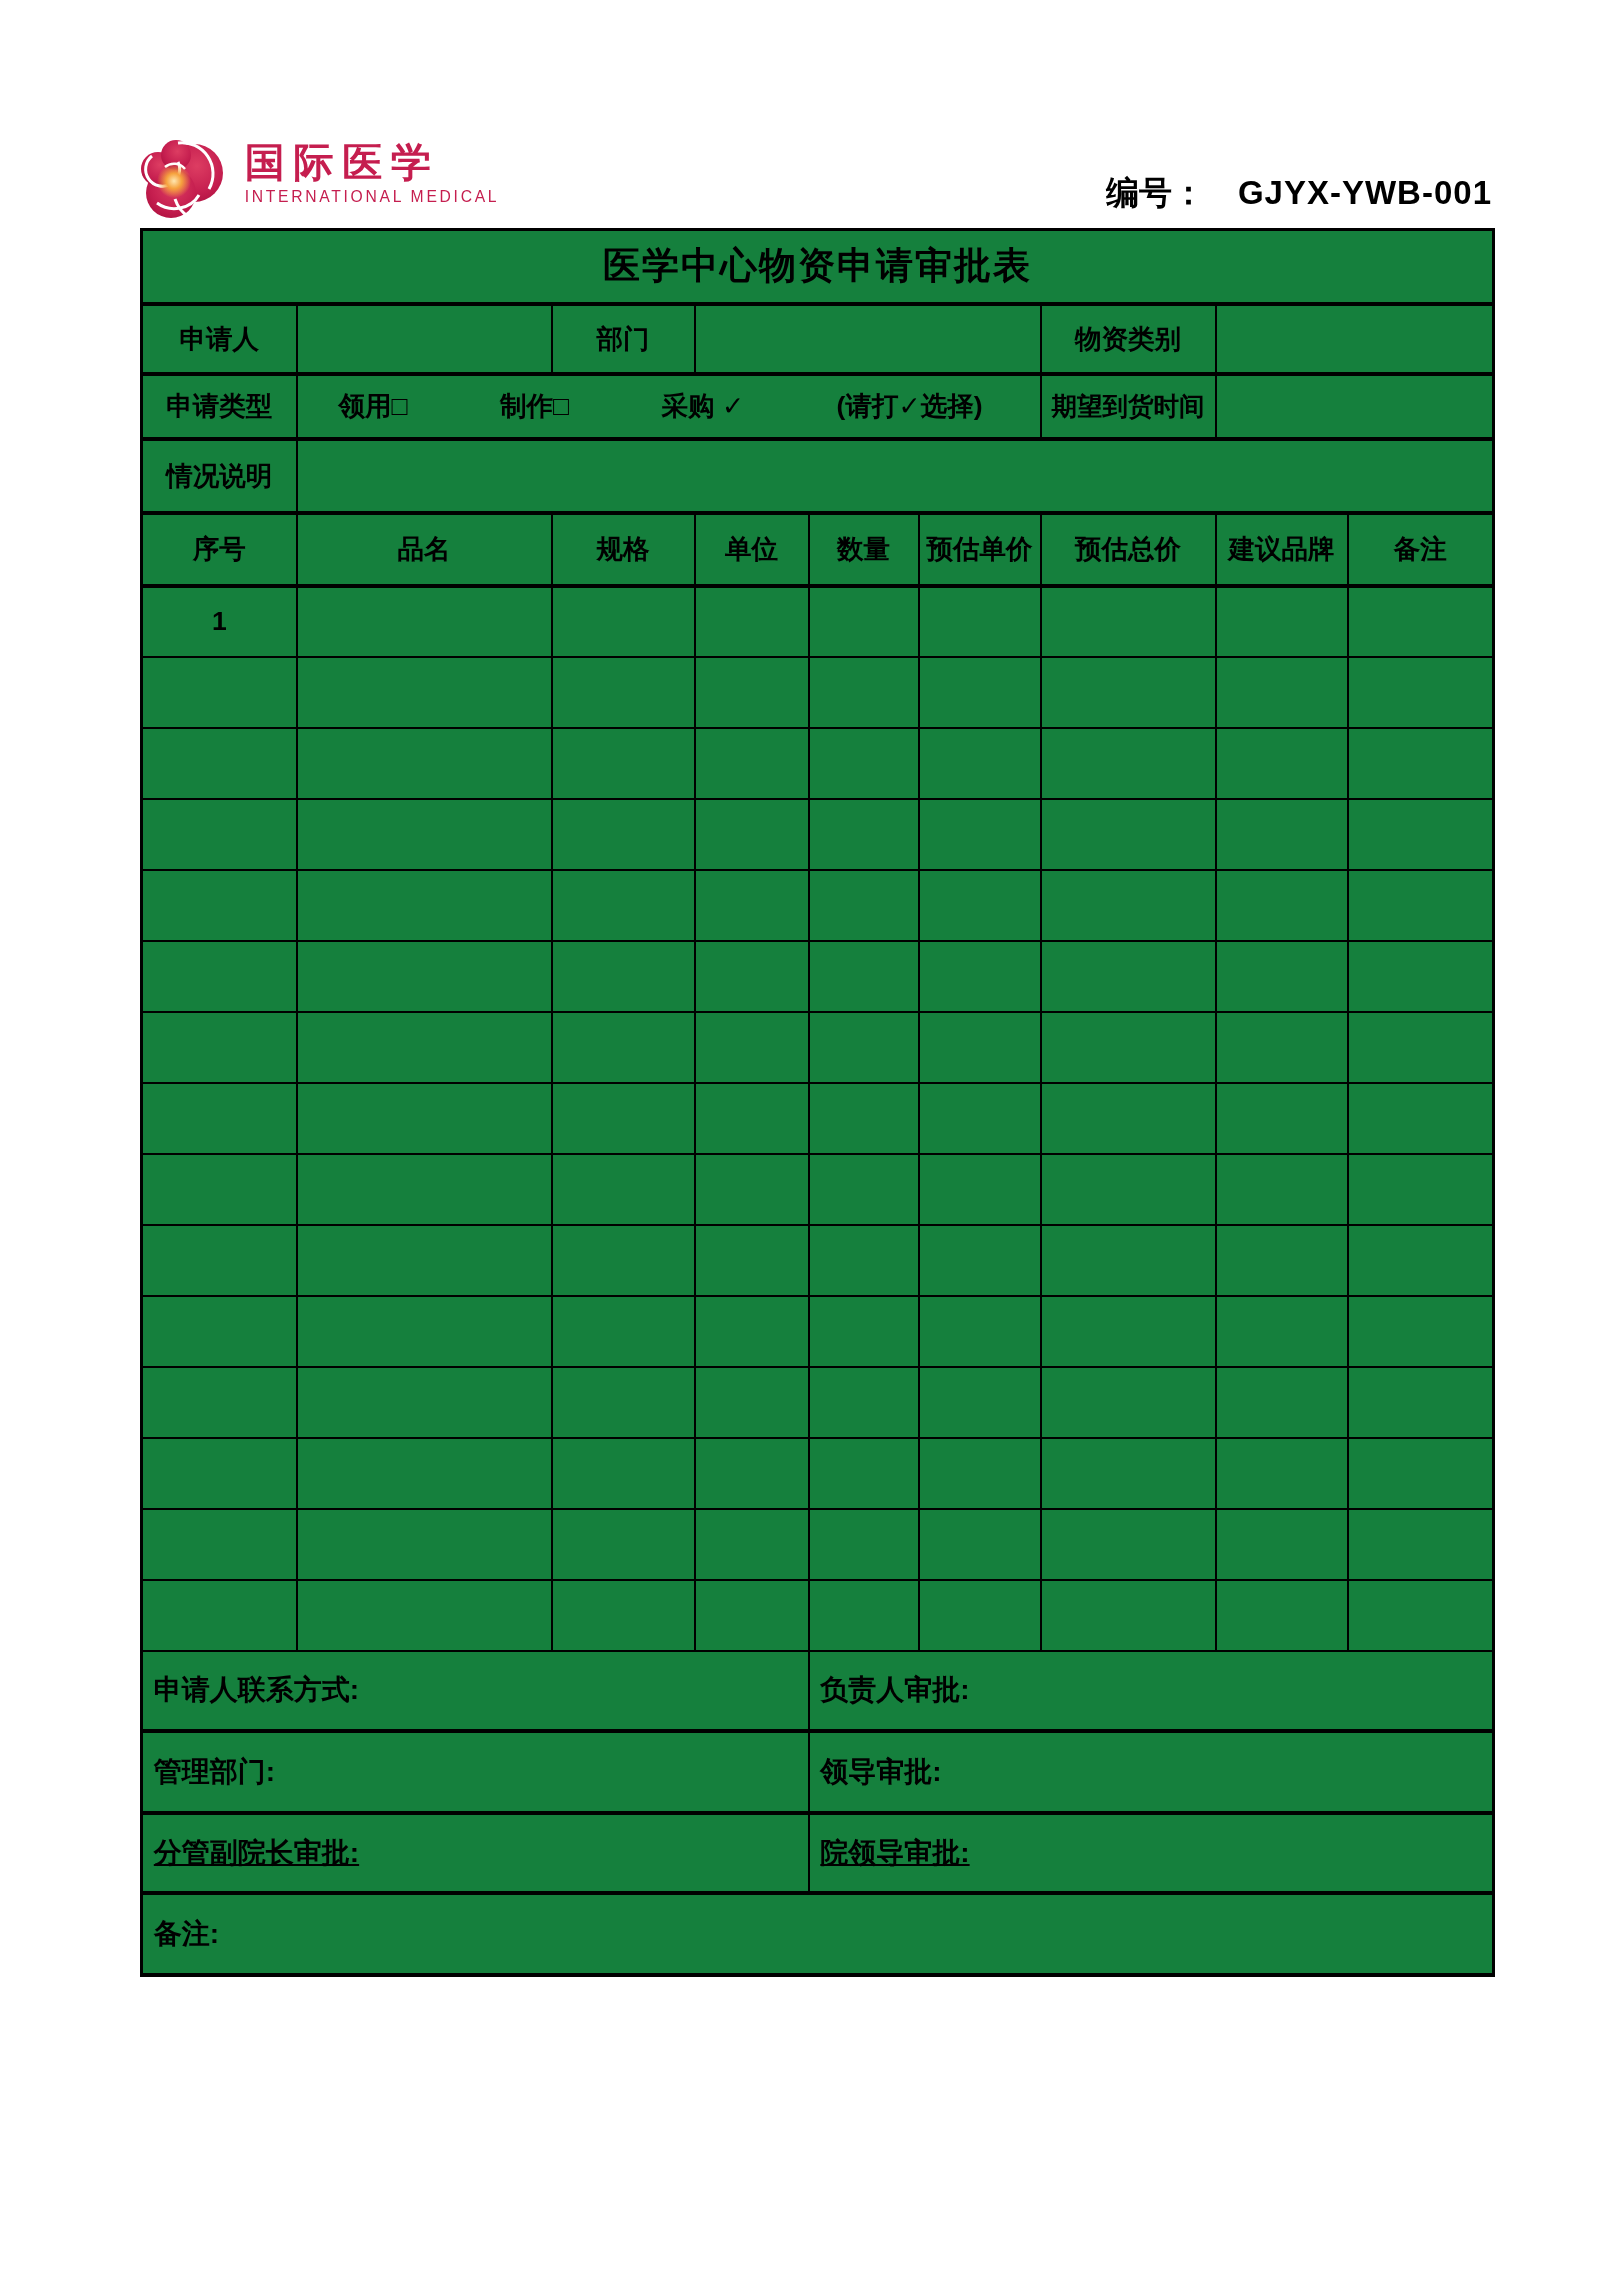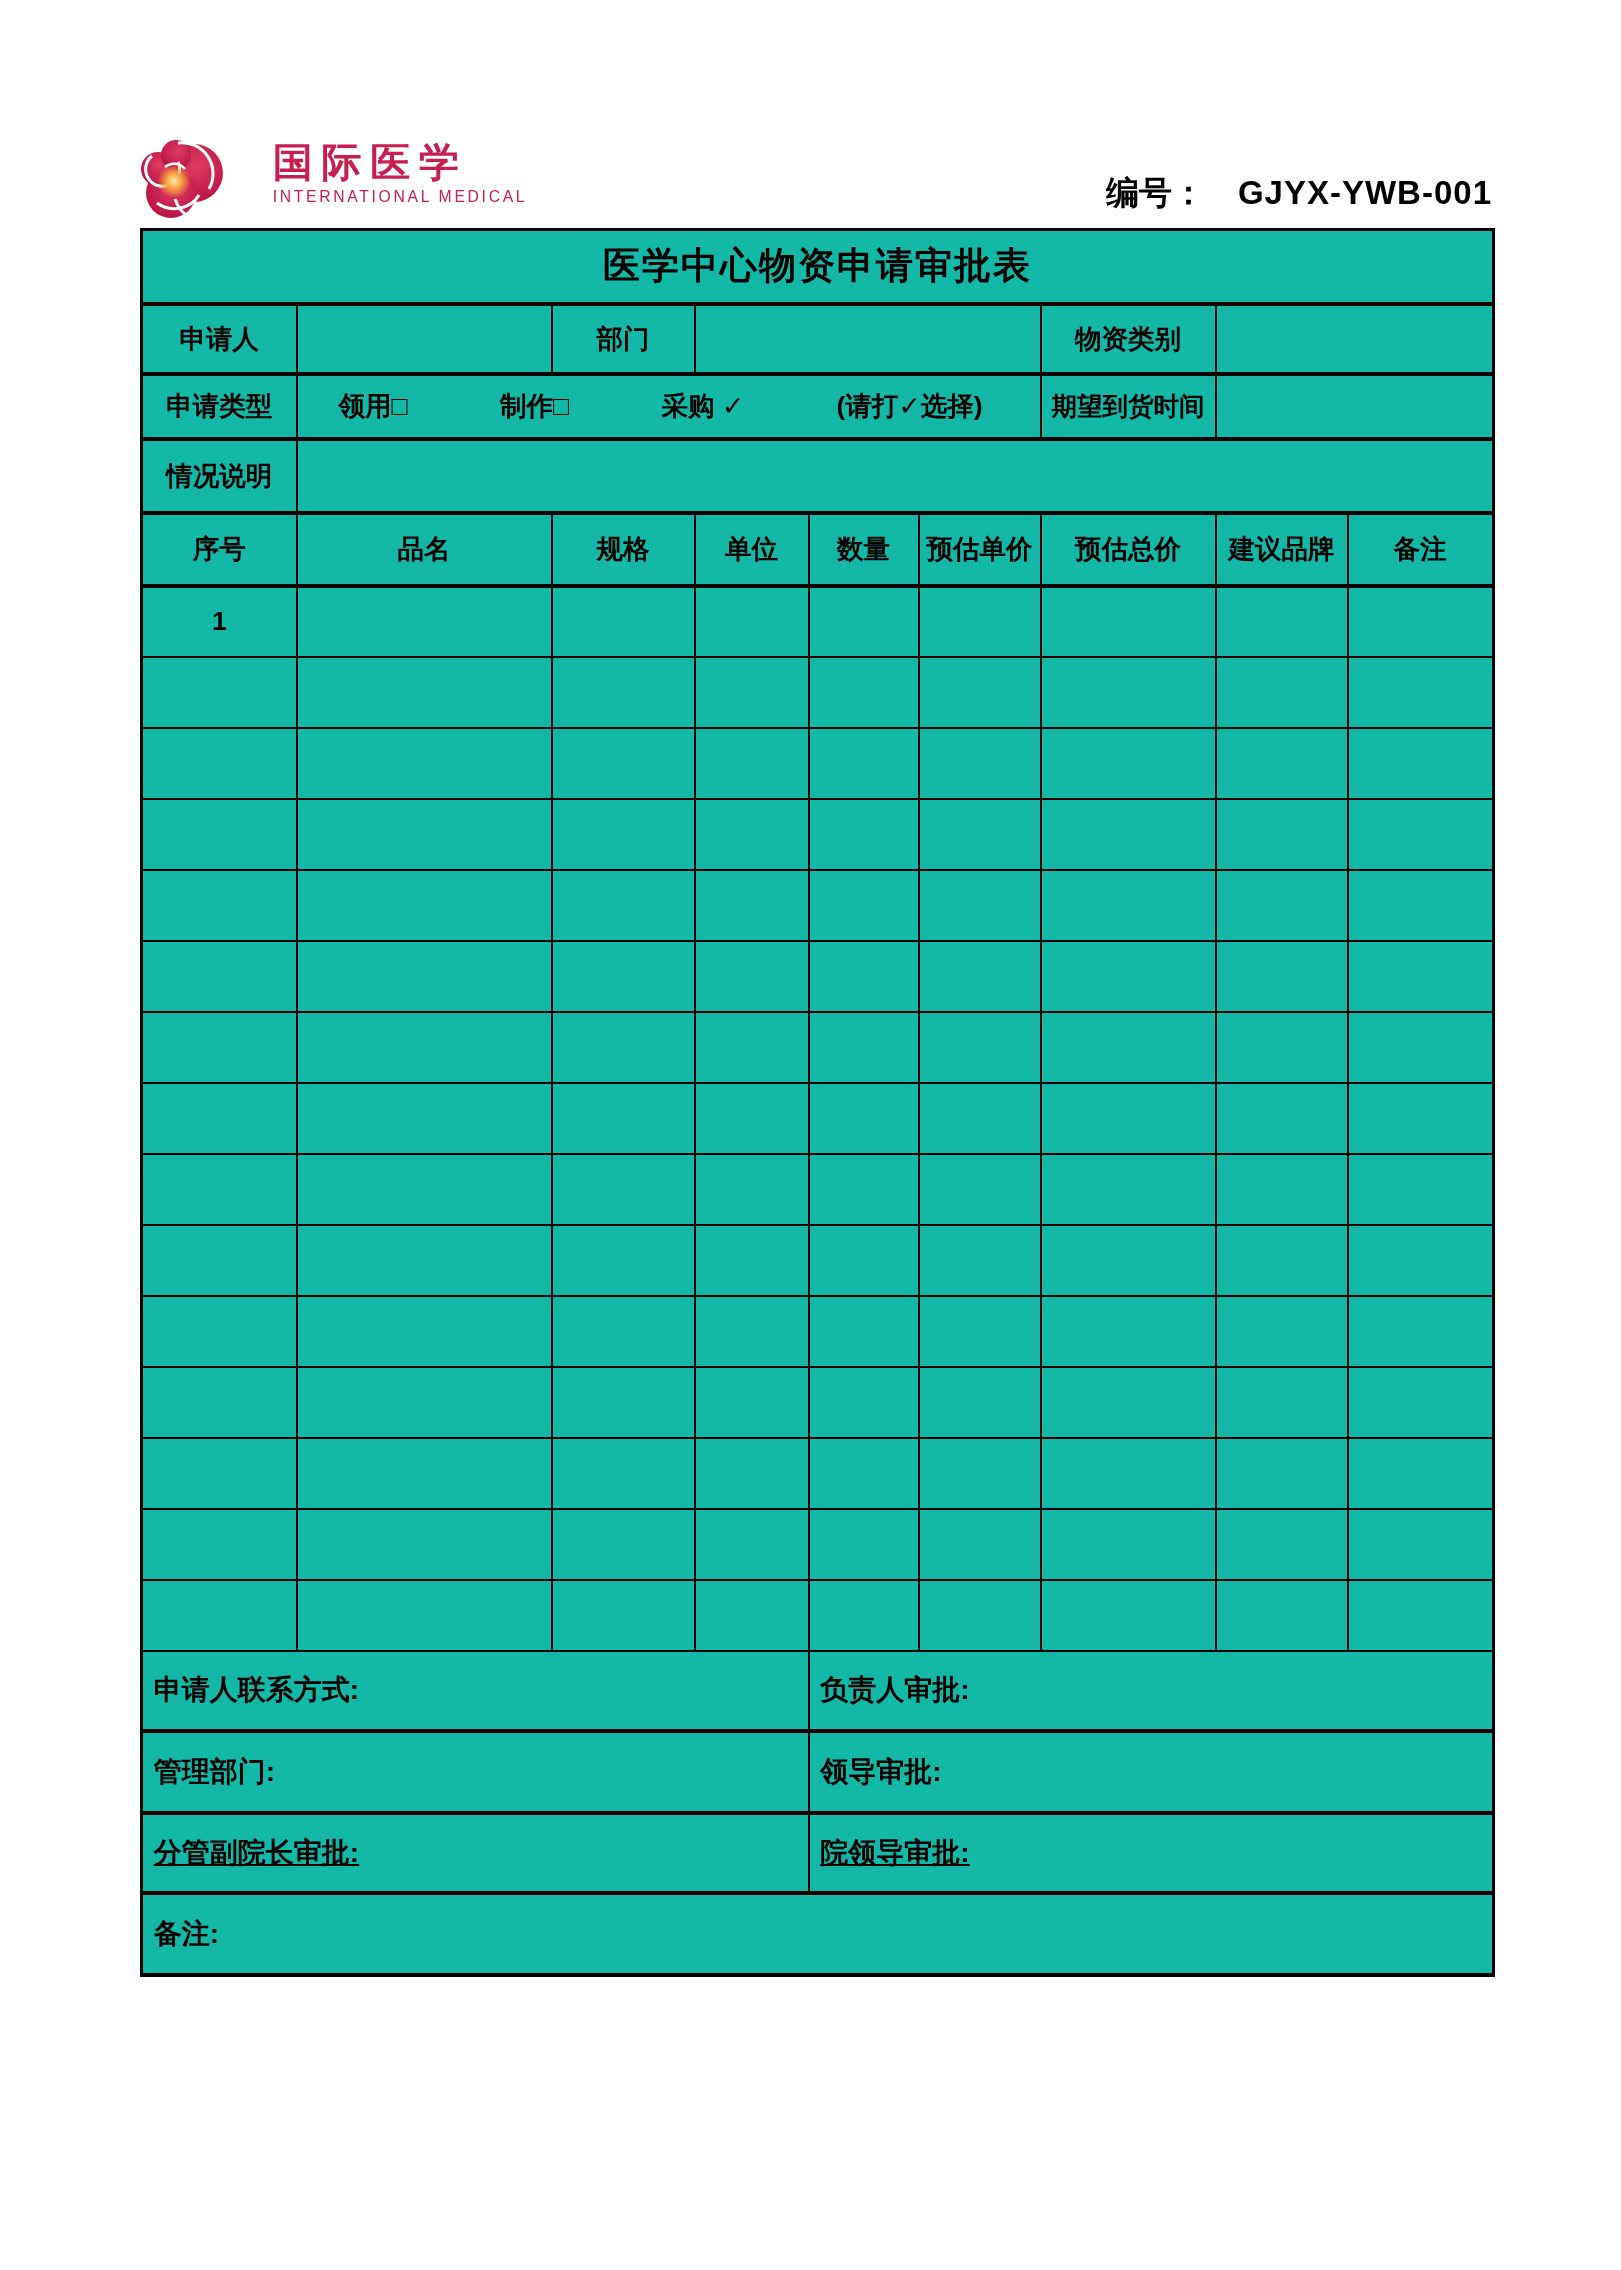--- a/index.html
+++ b/index.html
@@ -4,33 +4,33 @@
 <style>
   :root { --brand:#c51e4f; --glow:#f6a23e; --ink:#000; }
   * { margin:0; padding:0; box-sizing:border-box; }
   html,body { background:#ffffff; }
   .page {
     position:relative; width:1621px; height:2270px; background:#fff;
     font-family:"Liberation Sans","DejaVu Sans",sans-serif; color:var(--ink);
     overflow:hidden;
   }
   
-  .brand { position:absolute; left:131px; top:137px; display:flex; align-items:flex-start;gap:28px; }
+  .brand { position:absolute; left:131px; top:137px; display:flex; align-items:flex-start; }
   .brand-mark { width:100px; height:84px; flex:0 0 auto; }
   .brand-text { margin-left:13.7px; padding-top:2px; }
   .brand-zh { font-size:40px; font-weight:bold; color:var(--brand); letter-spacing:8.8px; line-height:1.15; white-space:nowrap; }
   .brand-en { font-size:15.7px; color:var(--brand); letter-spacing:2.7px; margin-top:2.9px; white-space:nowrap; }
   
   .docno { position:absolute; left:140px; top:171px; width:1352px; text-align:right;
            font-size:33px; font-weight:bold; white-space:nowrap; }
   .docno .val { margin-left:33px; letter-spacing:1px; }
   
   table.form {
     position:absolute; left:140px; top:228px; width:1352px;
-    border-collapse:collapse; table-layout:fixed; background:#14b8a6;
+    border-collapse:collapse; table-layout:fixed; background:#15803d;
   }
   table.form td, table.form th { border:2.9px solid #000; padding:0 2px; overflow:hidden; }
   table.form { border:3.9px solid #000; }
   tr.heavy > td, tr.heavy > th { border-bottom-width:4.9px; }
   .h-title     { height:74px; }
   .h-applicant { height:70px; }
   .h-type      { height:65px; }
   .h-situation { height:74px; }
   .h-cols      { height:73px; }
   .h-item      { height:71px; }

